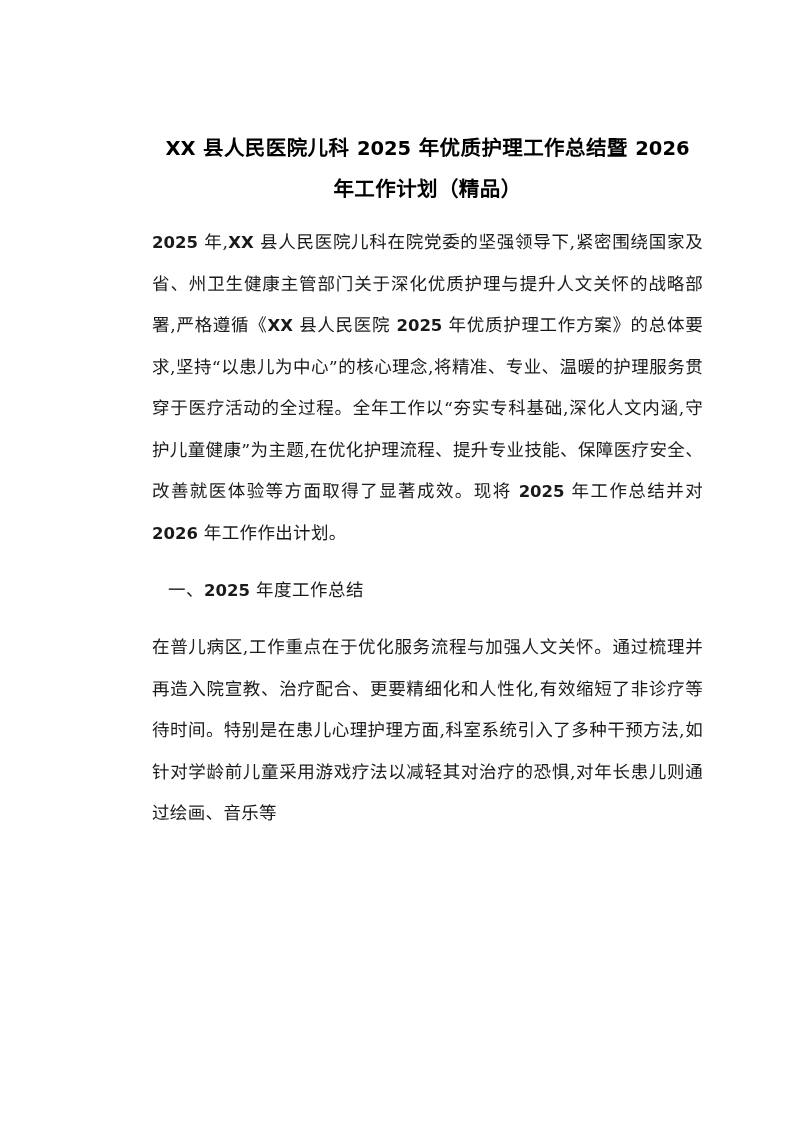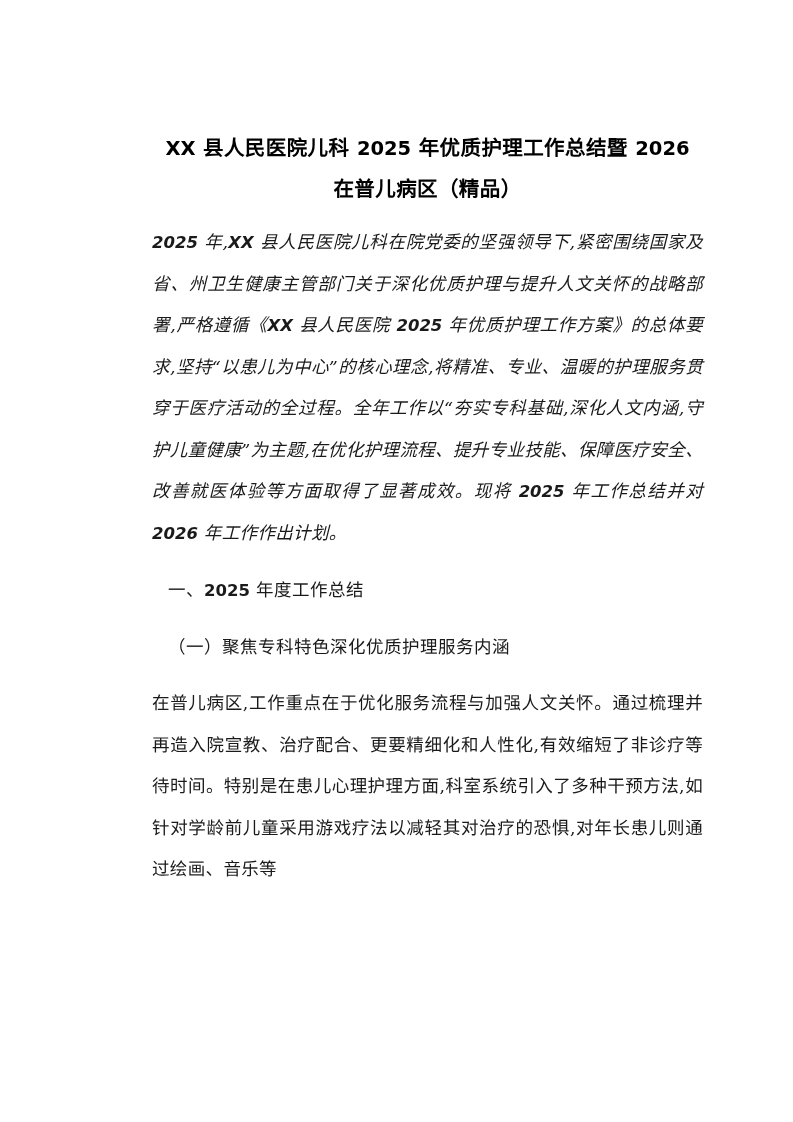--- a/index.html
+++ b/index.html
@@ -62,21 +62,20 @@
     text-justify: inter-ideograph;
     letter-spacing: 0.35px;
     margin: 0;
     color: #1a1a1a;
     text-align-last: left;
   }
 
   
   .para.lead {
     margin-top: 6px;
-    font-style: italic;
   }
 
   
   .num {
     font-family: "DejaVu Sans", "Liberation Sans", sans-serif;
     font-weight: bold;
     font-size: 16.5px;
     letter-spacing: 0;
   }
 
@@ -86,26 +85,25 @@
   }
 </style>
 </head>
 <body>
 
 <div class="page">
   <div class="doc-body">
 
     <h1 class="doc-title">
       <span><span class="num">XX</span> 县人民医院儿科 <span class="num">2025</span> 年优质护理工作总结暨 <span class="num">2026</span></span><br>
-      <span>在普儿病区（精品）</span>
+      <span>年工作计划（精品）</span>
     </h1>
 
     <p class="para lead"><span class="num">2025</span> 年,<span class="num">XX</span> 县人民医院儿科在院党委的坚强领导下,紧密围绕国家及省、州卫生健康主管部门关于深化优质护理与提升人文关怀的战略部署,严格遵循《<span class="num">XX</span> 县人民医院 <span class="num">2025</span> 年优质护理工作方案》的总体要求,坚持“以患儿为中心”的核心理念,将精准、专业、温暖的护理服务贯穿于医疗活动的全过程。全年工作以“夯实专科基础,深化人文内涵,守护儿童健康”为主题,在优化护理流程、提升专业技能、保障医疗安全、改善就医体验等方面取得了显著成效。现将 <span class="num">2025</span> 年工作总结并对 <span class="num">2026</span> 年工作作出计划。</p>
 
     <p class="heading-1">一、<span class="num">2025</span> 年度工作总结</p>
 
-    <p class="heading-2">（一）聚焦专科特色深化优质护理服务内涵</p>
 
 
     <p class="para">在普儿病区,工作重点在于优化服务流程与加强人文关怀。通过梳理并再造入院宣教、治疗配合、更要精细化和人性化,有效缩短了非诊疗等待时间。特别是在患儿心理护理方面,科室系统引入了多种干预方法,如针对学龄前儿童采用游戏疗法以减轻其对治疗的恐惧,对年长患儿则通过绘画、音乐等</p>
 
   </div>
 </div>
 
 </body></html>

